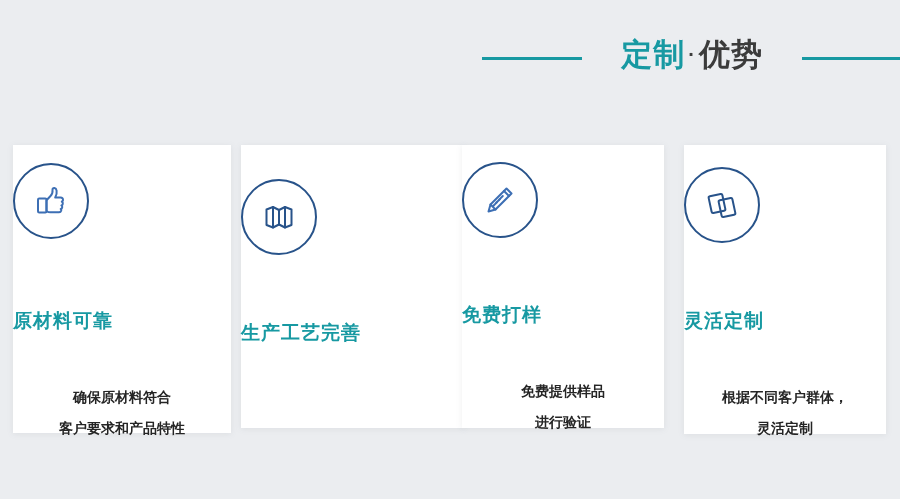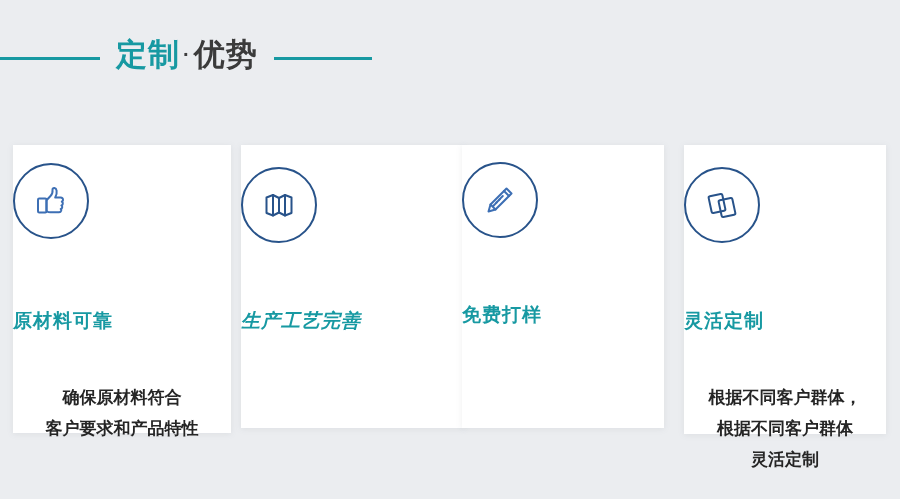--- a/index.html
+++ b/index.html
@@ -5,21 +5,21 @@
   html,body{margin:0;padding:0;}
   body{
     width:900px;height:499px;
     background:#ebedf0;
     font-family:"Liberation Sans","DejaVu Sans",sans-serif;
     overflow:hidden;position:relative;
   }
   
   .header{
     position:absolute;left:0;top:0;width:900px;height:112px;
-    display:flex;align-items:center;justify-content:flex-start;
+    display:flex;align-items:center;justify-content:flex-end;gap:23px;
   }
   .rule{height:3px;background:#1799a2;flex:0 0 auto;}
   .rule-left{width:100px;margin-right:16px;margin-top:5px;}
   .rule-right{width:98px;margin-left:16px;margin-top:5px;}
   .title-text{
     font-size:31px;font-weight:bold;letter-spacing:1px;white-space:nowrap;
     line-height:36px;
   }
   .t-accent{color:#1799a2;}
   .t-dot{color:#3d3d3d;font-size:20px;padding:0 3px;position:relative;top:-4px;}
@@ -30,42 +30,42 @@
     position:absolute;left:0;top:145px;width:900px;height:300px;
   }
   .card{
     position:absolute;top:0;background:#ffffff;
     box-shadow:0 1px 6px rgba(120,128,140,0.13);
     display:flex;flex-direction:column;
     box-sizing:border-box;
     gap:34px;
   }
   .card-1{left:13px;width:218px;height:288px;padding-top:18px;}
-  .card-2{left:241px;width:224px;height:283px;padding-top:22px;font-style:italic;}
+  .card-2{left:241px;width:224px;height:283px;padding-top:34px;}
   .card-3{left:462px;width:202px;height:283px;padding-top:17px;}
   .card-4{left:684px;width:202px;height:289px;padding-top:22px;}
 
   .icon-circle{
     width:72px;height:72px;border-radius:50%;
     border:2px solid #28538a;
     display:flex;align-items:center;justify-content:center;
     flex:0 0 auto;
   }
   .card-title{
     font-size:19px;font-weight:bold;color:#1799a2;
     letter-spacing:1px;white-space:nowrap;
   }
   .card-1 .card-title{margin-top:35px;}
   .card-2 .card-title{margin-top:31px;}
   .card-3 .card-title{margin-top:30px;}
   .card-4 .card-title{margin-top:31px;}
 
   .card-body{
     margin-top:14px;
-    font-size:17px;color:#252525;font-weight:bold;
+    font-size:14px;color:#252525;font-weight:bold;
     line-height:31px;text-align:center;white-space:nowrap;
   }
   .card-body .bl{display:block;}
 </style>
 </head>
 <body>
 
 <div class="header">
   <div class="rule rule-left"></div>
   <div class="title-text">
@@ -113,32 +113,35 @@
           <path d="M26.5 8.5 L31.5 13.5 L15.5 29.5 L8.5 31.5 L10.5 24.5 Z"></path>
           <path d="M24 11 L29 16"></path>
           <path d="M10.5 24.5 L15.5 29.5"></path>
           <path d="M13.2 26 L16.8 22.4"></path>
           <path d="M16.2 22.8 L19.8 19.2"></path>
           <path d="M19.2 19.6 L22.8 16"></path>
         </g>
       </svg>
     </div>
     <div class="card-title">免费打样</div>
+    <div class="card-body">
+      <span class="bl">免费提供样品</span>
+      <span class="bl">进行验证</span>
+    </div>
   </div>
 
   <div class="card card-4">
     <div class="icon-circle">
       <svg width="40" height="40" viewBox="0 0 40 40">
         <g fill="none" stroke="#28538a" stroke-width="2" stroke-linejoin="round" stroke-linecap="round">
           <rect x="8" y="10" width="14" height="17" rx="1.5" transform="rotate(-12 15 18.5)"></rect>
           <rect x="18" y="14" width="14" height="17" rx="1.5" transform="rotate(-12 25 22.5)"></rect>
         </g>
       </svg>
     </div>
     <div class="card-title">灵活定制</div>
     <div class="card-body">
       <span class="bl">根据不同客户群体，</span>
-      <span class="bl">根据不同客户群体</span>
       <span class="bl">灵活定制</span>
     </div>
   </div>
 
 </div>
 
 </body></html>

